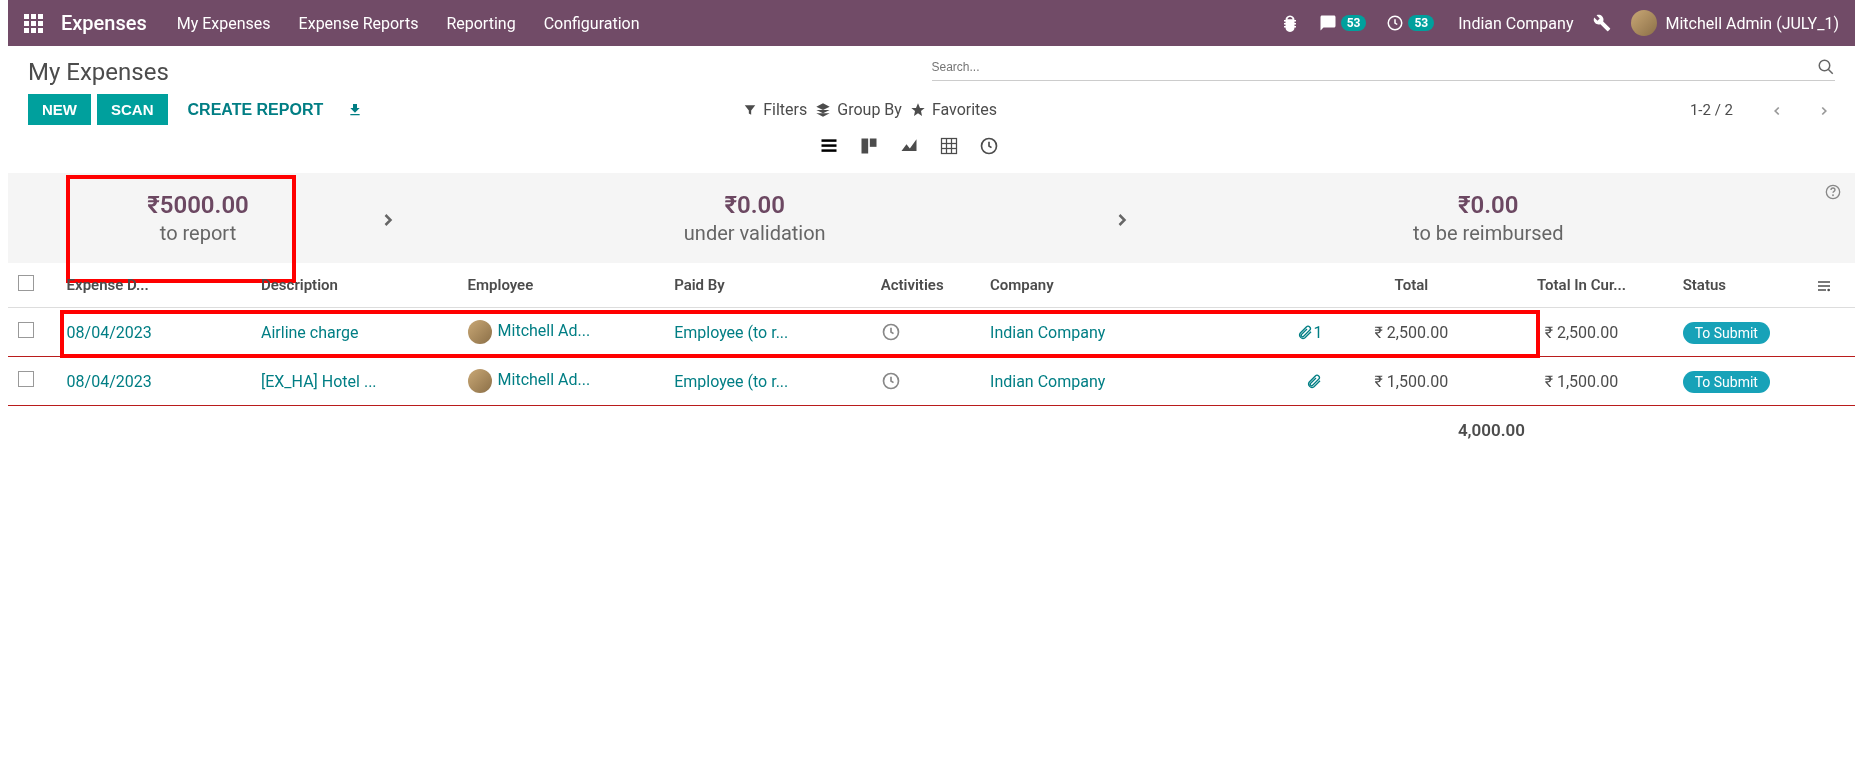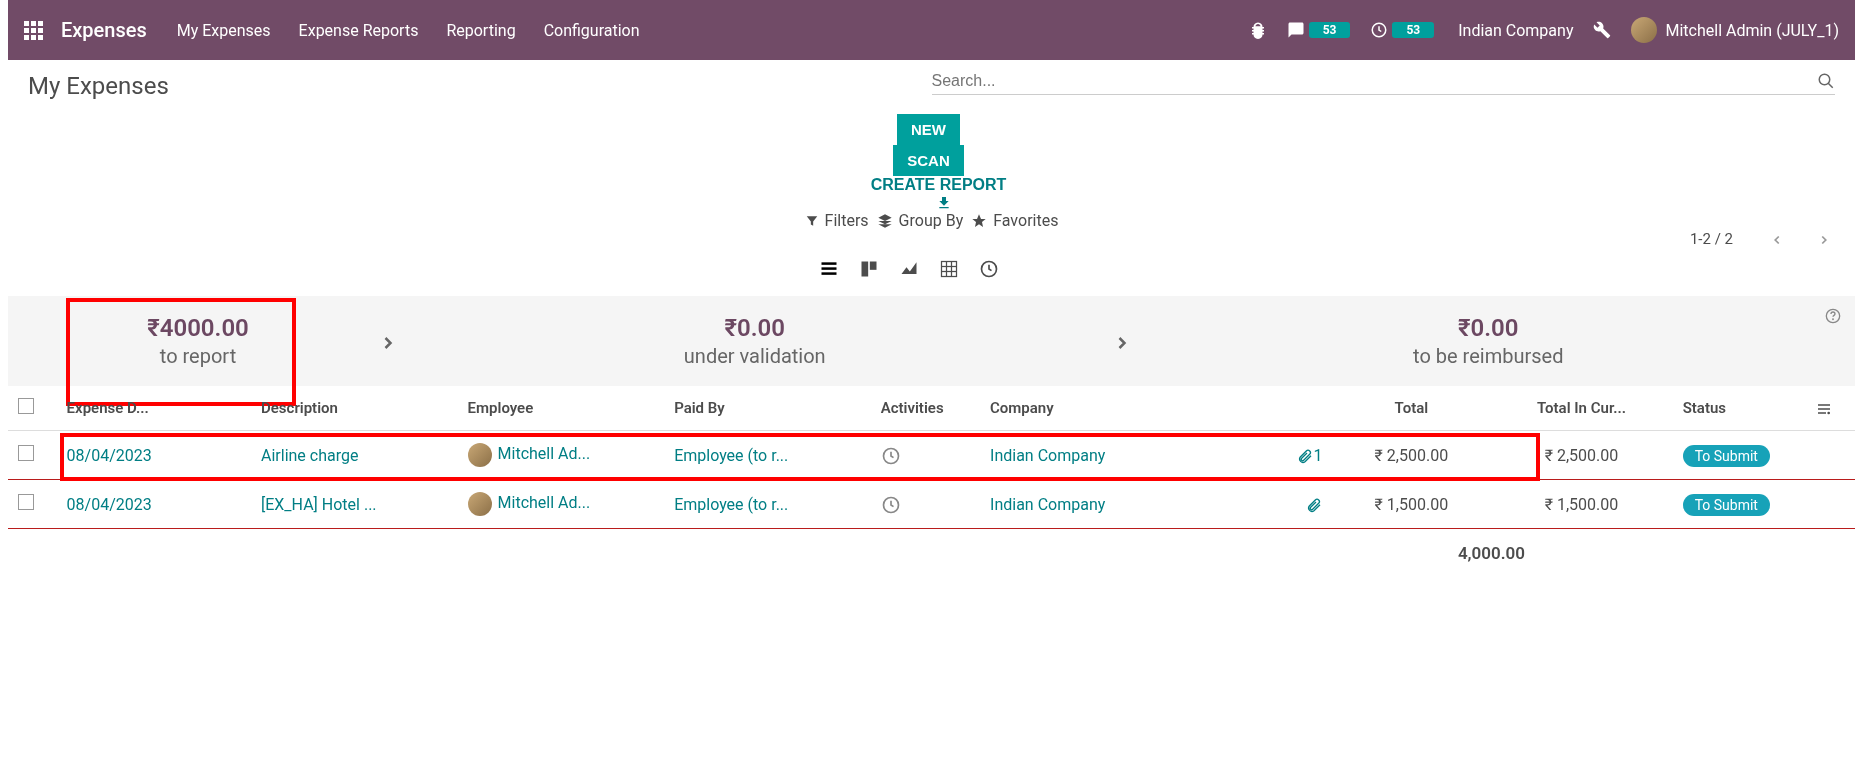--- a/index.html
+++ b/index.html
@@ -1,45 +1,45 @@
 <!DOCTYPE html>
 <html><head>
 <meta charset="utf-8">
 <style>
 * { box-sizing: border-box; margin: 0; padding: 0; }
 body { font-family: -apple-system, BlinkMacSystemFont, "Segoe UI", Roboto, sans-serif; font-size: 14px; color: #4c4c4c; background: #fff; }
 
 .top-nav {
   background: #714b67;
   color: #fff;
-  height: 60px;
+  height: 46px;
   display: flex;
   align-items: center;
   padding: 0 16px;
   margin-left: 8px;
 }
 .apps-icon { display: grid; grid-template-columns: repeat(3, 5px); grid-template-rows: repeat(3, 5px); gap: 2px; margin-right: 18px; cursor: pointer; }
 .apps-icon span { background: #fff; width: 5px; height: 5px; }
 .brand { font-size: 20px; font-weight: 500; margin-right: 30px; }
 .nav-item { margin-right: 28px; font-size: 16px; cursor: pointer; }
 .nav-spacer { flex: 1; }
 .nav-icon { margin-left: 20px; cursor: pointer; display: flex; align-items: center; }
-.badge { background: #00a09d; color: #fff; font-size: 12px; padding: 1px 14px; border-radius: 3px; margin-left: 4px; font-weight: bold; text-align: center; }
+.badge { background: #00a09d; color: #fff; font-size: 12px; padding: 1px 6px; border-radius: 8px; margin-left: 4px; font-weight: bold; text-align: center; }
 .company-name { margin-left: 24px; font-size: 16px; }
 .avatar { width: 26px; height: 26px; border-radius: 50%; background: linear-gradient(135deg, #c9a876, #8b6f47); margin-left: 20px; margin-right: 8px; display: inline-block; }
 .user-name { font-size: 16px; }
 
 .control-panel { padding: 12px 20px 8px 20px; margin-left: 8px; }
 .cp-row1 { display: flex; align-items: flex-start; }
 .page-title { font-size: 24px; color: #4c4c4c; flex: 0 0 50%; }
 .search-wrap { flex: 1; position: relative; border-bottom: 1px solid #ccc; display: flex; align-items: center; padding-bottom: 4px; }
-.search-input { border: none; outline: none; font-size: 16px; color: #888; flex: 1; background: transparent; }
+.search-input { border: none; outline: none; font-size: 12px; color: #888; flex: 1; background: transparent; }
 .search-icon { color: #666; }
 
-.cp-row2 { display: flex; align-items: center; margin-top: 14px; flex-direction: column; }
+.cp-row2 { display: flex; align-items: center; margin-top: 8px; }
 .btn-primary { background: #00a09d; color: #fff; border: none; padding: 7px 14px; font-size: 15px; font-weight: 600; cursor: pointer; margin-right: 6px; }
 .btn-link { color: #017e84; background: none; border: none; font-size: 16px; font-weight: 600; cursor: pointer; margin-left: 14px; }
 .download-icon { color: #017e84; margin-left: 24px; cursor: pointer; }
 .cp-spacer { flex: 0 0 auto; width: 380px; }
 .filter-group { display: flex; align-items: center; gap: 8px; }
 .filter-btn { color: #4c4c4c; font-size: 16px; cursor: pointer; display: flex; align-items: center; gap: 6px; }
 .cp-right { margin-left: auto; display: flex; align-items: center; gap: 25px; }
 .pager { font-size: 15px; color: #4c4c4c; margin-right: 8px; }
 .pager-btn { color: #999; cursor: pointer; padding: 0 4px; }
 
@@ -208,21 +208,21 @@
           <circle cx="12" cy="12" r="9"></circle>
           <path d="M12 7v5l3 2"></path>
         </svg>
     </span>
   </div>
 </div>
 
 <div class="summary-bar">
   <div class="red-box" style="left:58px; top:2px; width:230px; height:108px;"></div>
   <div class="summary-item" style="flex:0 0 340px;">
-    <div class="summary-amount">₹4000.00</div>
+    <div class="summary-amount">₹5000.00</div>
     <div class="summary-label">to report</div>
   </div>
   <div class="summary-arrow">
     <svg width="20" height="20" viewBox="0 0 24 24" fill="none" stroke="currentColor" stroke-width="3">
         <polyline points="9 18 15 12 9 6"></polyline>
       </svg>
   </div>
   <div class="summary-item">
     <div class="summary-amount">₹0.00</div>
     <div class="summary-label">under validation</div>

